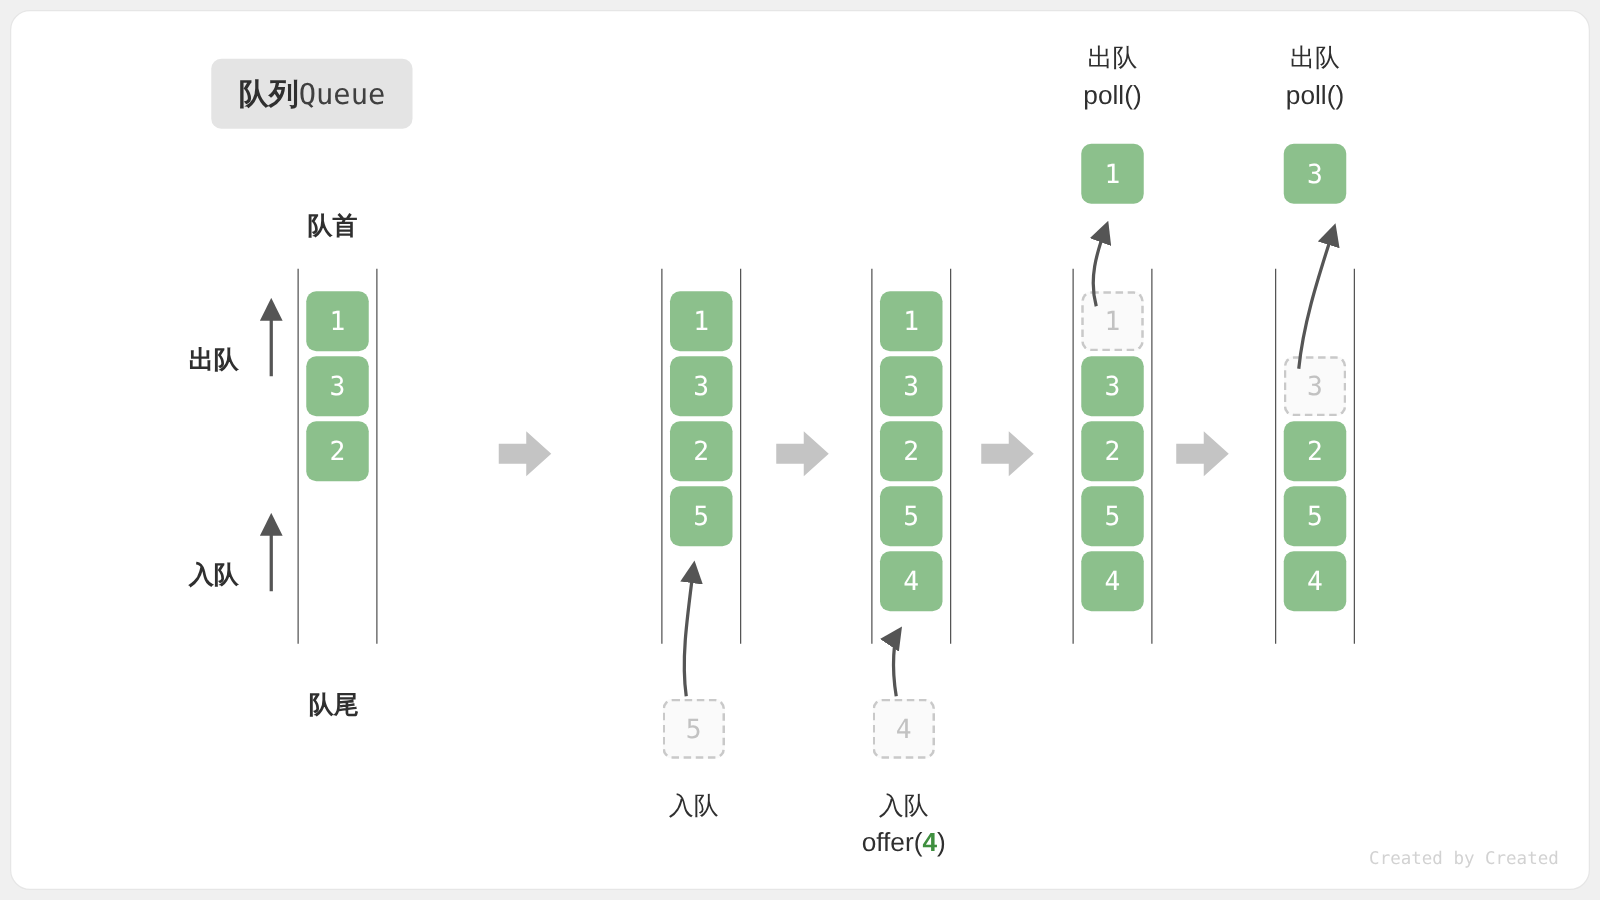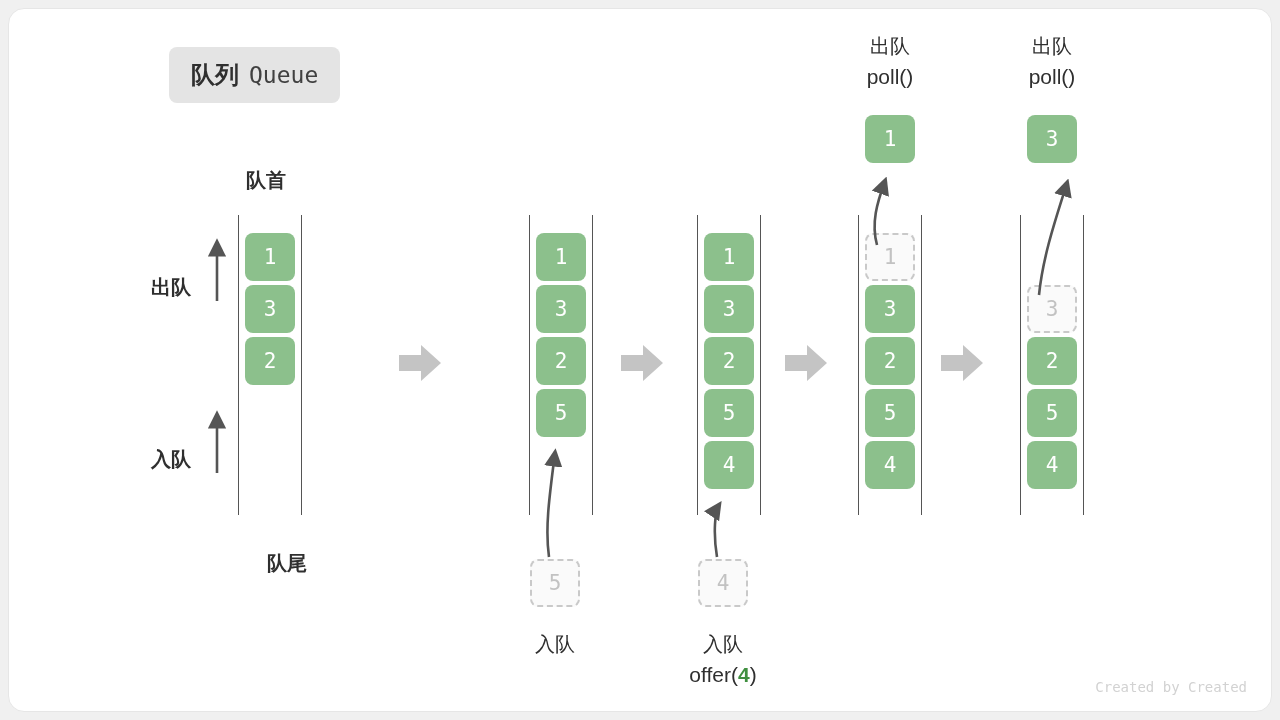--- a/index.html
+++ b/index.html
@@ -35,21 +35,20 @@
   
   .title-badge {
     position: absolute;
     left: 160px;
     top: 38px;
     background: #e4e4e4;
     border-radius: 8px;
     padding: 12px 22px;
     display: flex;
     align-items: baseline;
-    gap: 10px;
     white-space: nowrap;
   }
   .title-cn {
     font-size: 24px;
     font-weight: bold;
     color: #2f2f2f;
     font-family: "DejaVu Sans", sans-serif;
   }
   .title-en {
     font-size: 23px;
@@ -177,21 +176,21 @@
 
 <div class="canvas">
   <div class="stage">
 
     <div class="title-badge">
       <span class="title-cn">队列</span>
       <span class="title-en">Queue</span>
     </div>
 
     <div class="label-cn" style="left:237px; top:158px;">队首</div>
-    <div class="label-cn" style="left:238px; top:541px;margin-left:20px;">队尾</div>
+    <div class="label-cn" style="left:238px; top:541px;">队尾</div>
     <div class="label-cn" style="left:142px; top:265px;">出队</div>
     <div class="label-cn" style="left:142px; top:437px;">入队</div>
 
     <div class="column" style="left:229px;">
       <div class="rail left" style="top:206px; height:300px;"></div>
       <div class="rail right" style="top:206px; height:300px;"></div>
       <div class="cell" style="top:224px;">1</div>
       <div class="cell" style="top:276px;">3</div>
       <div class="cell" style="top:328px;">2</div>
     </div>

